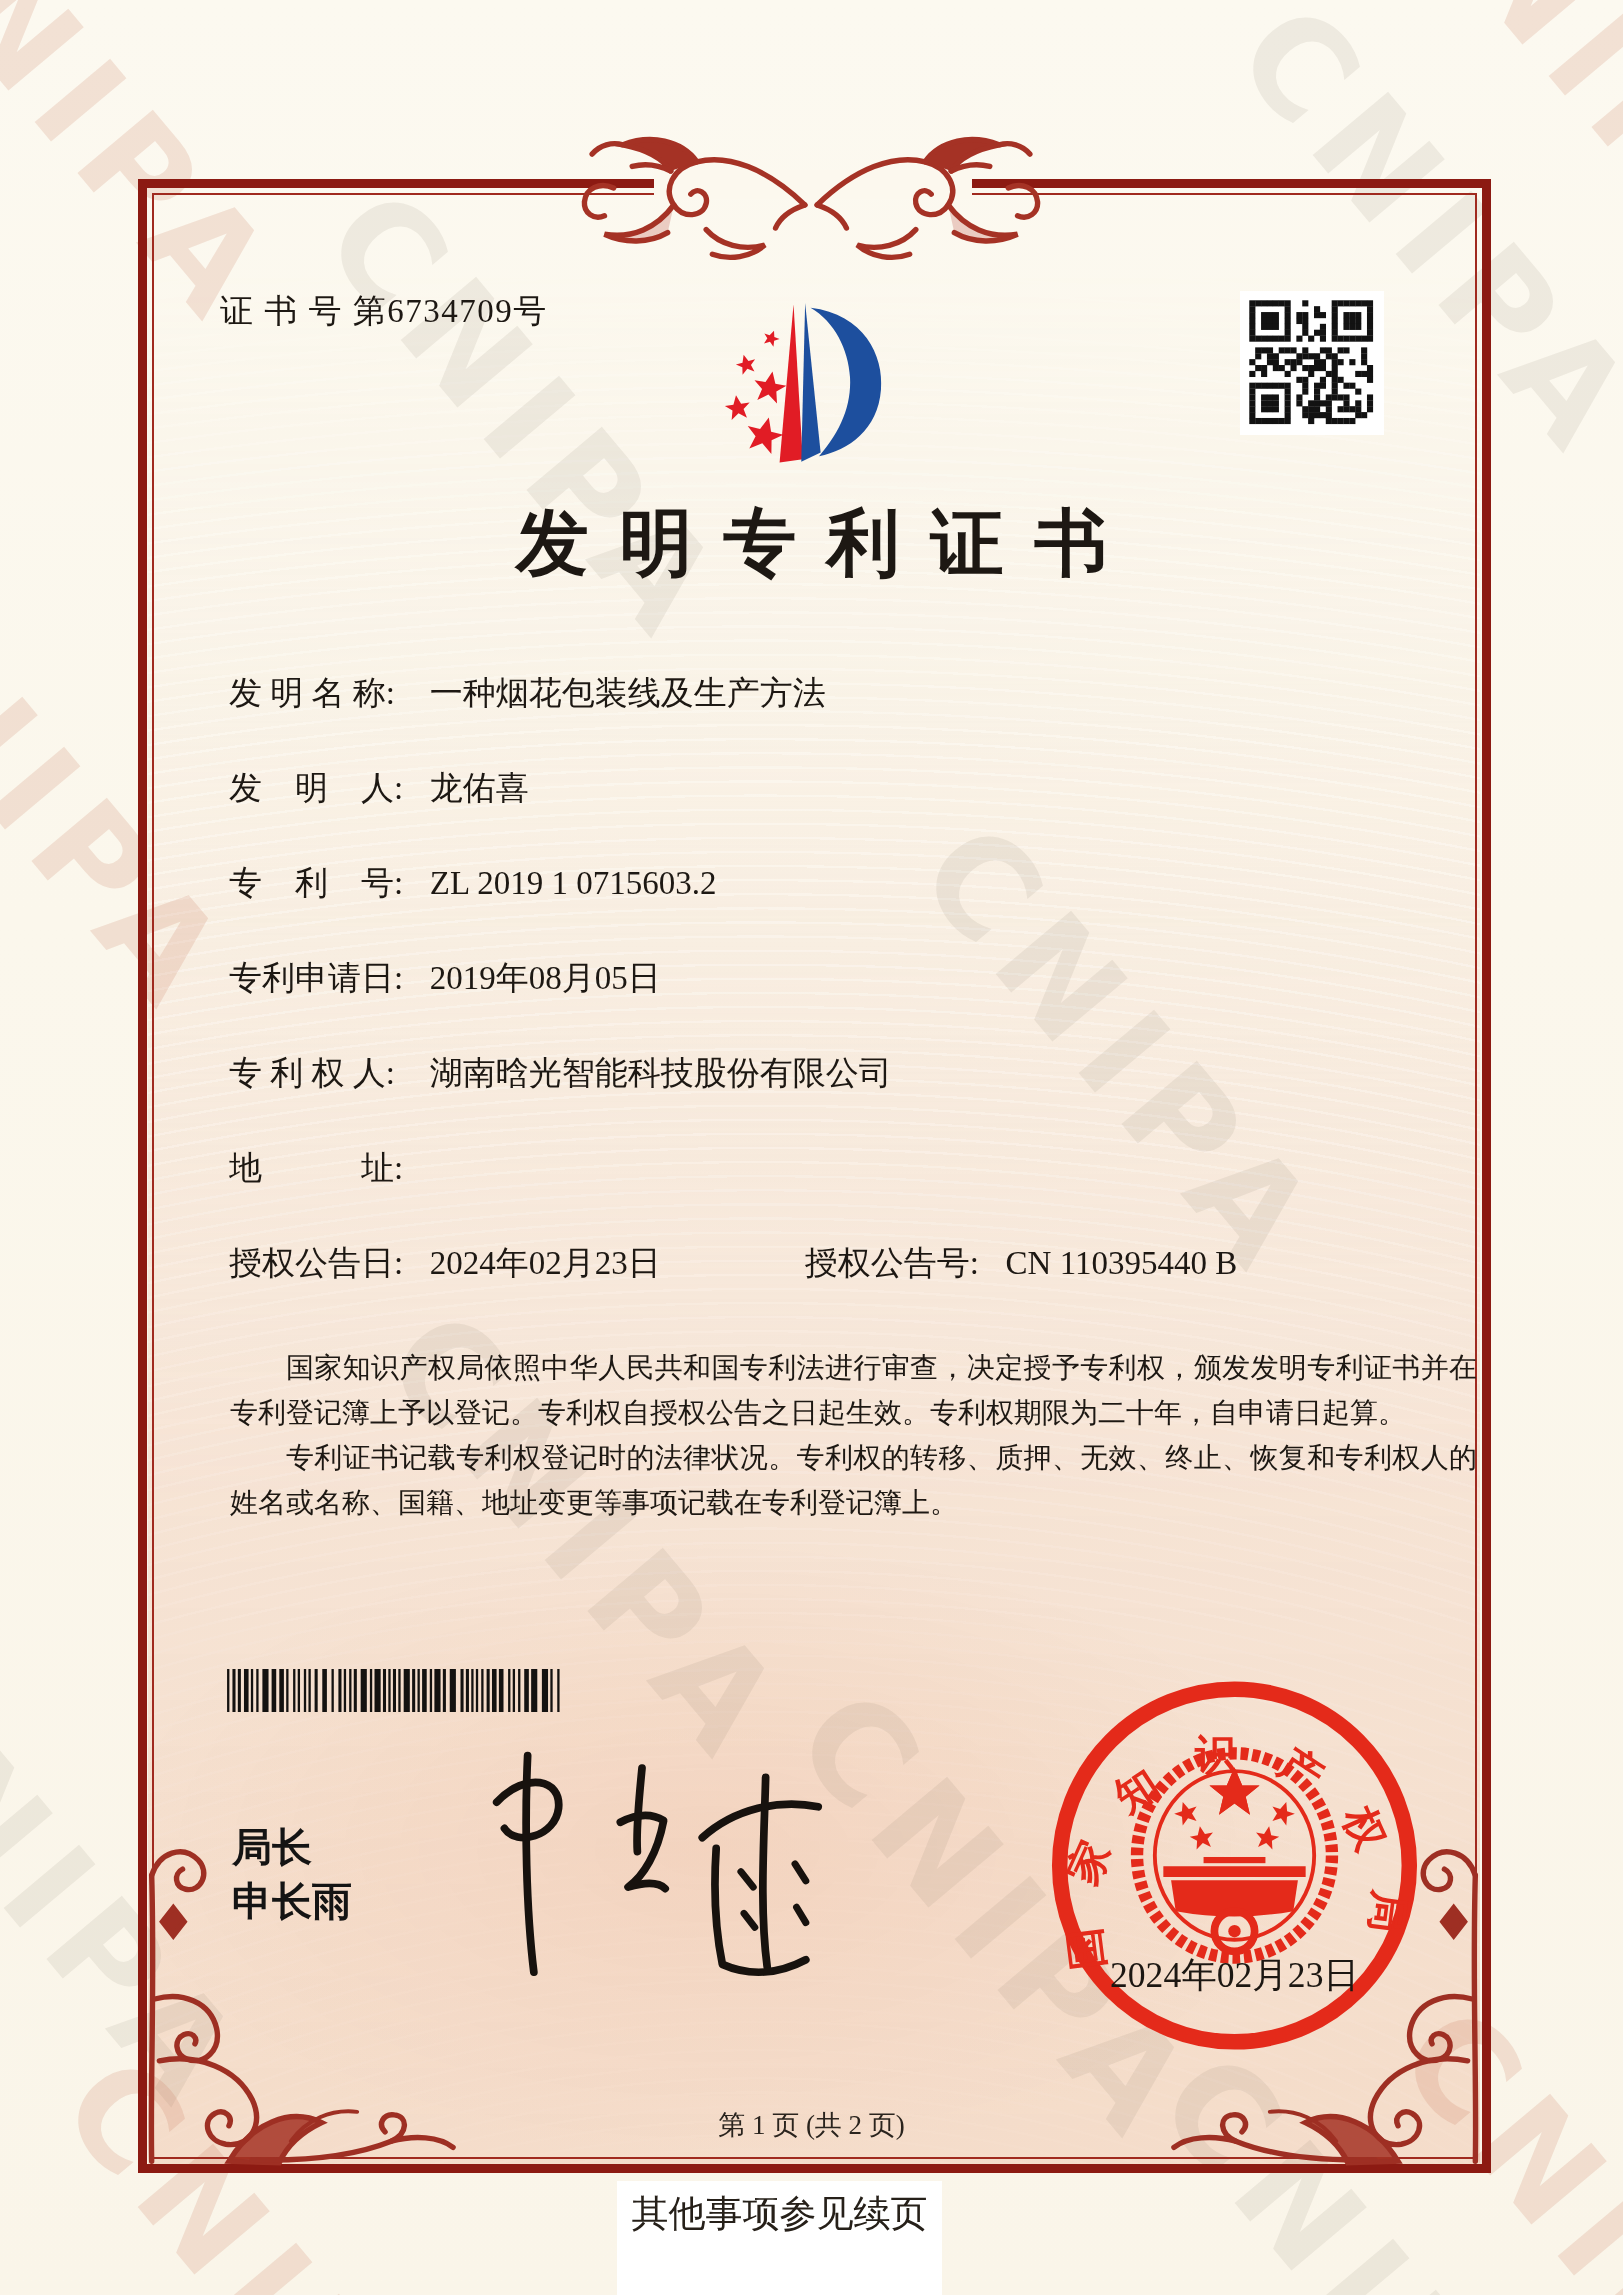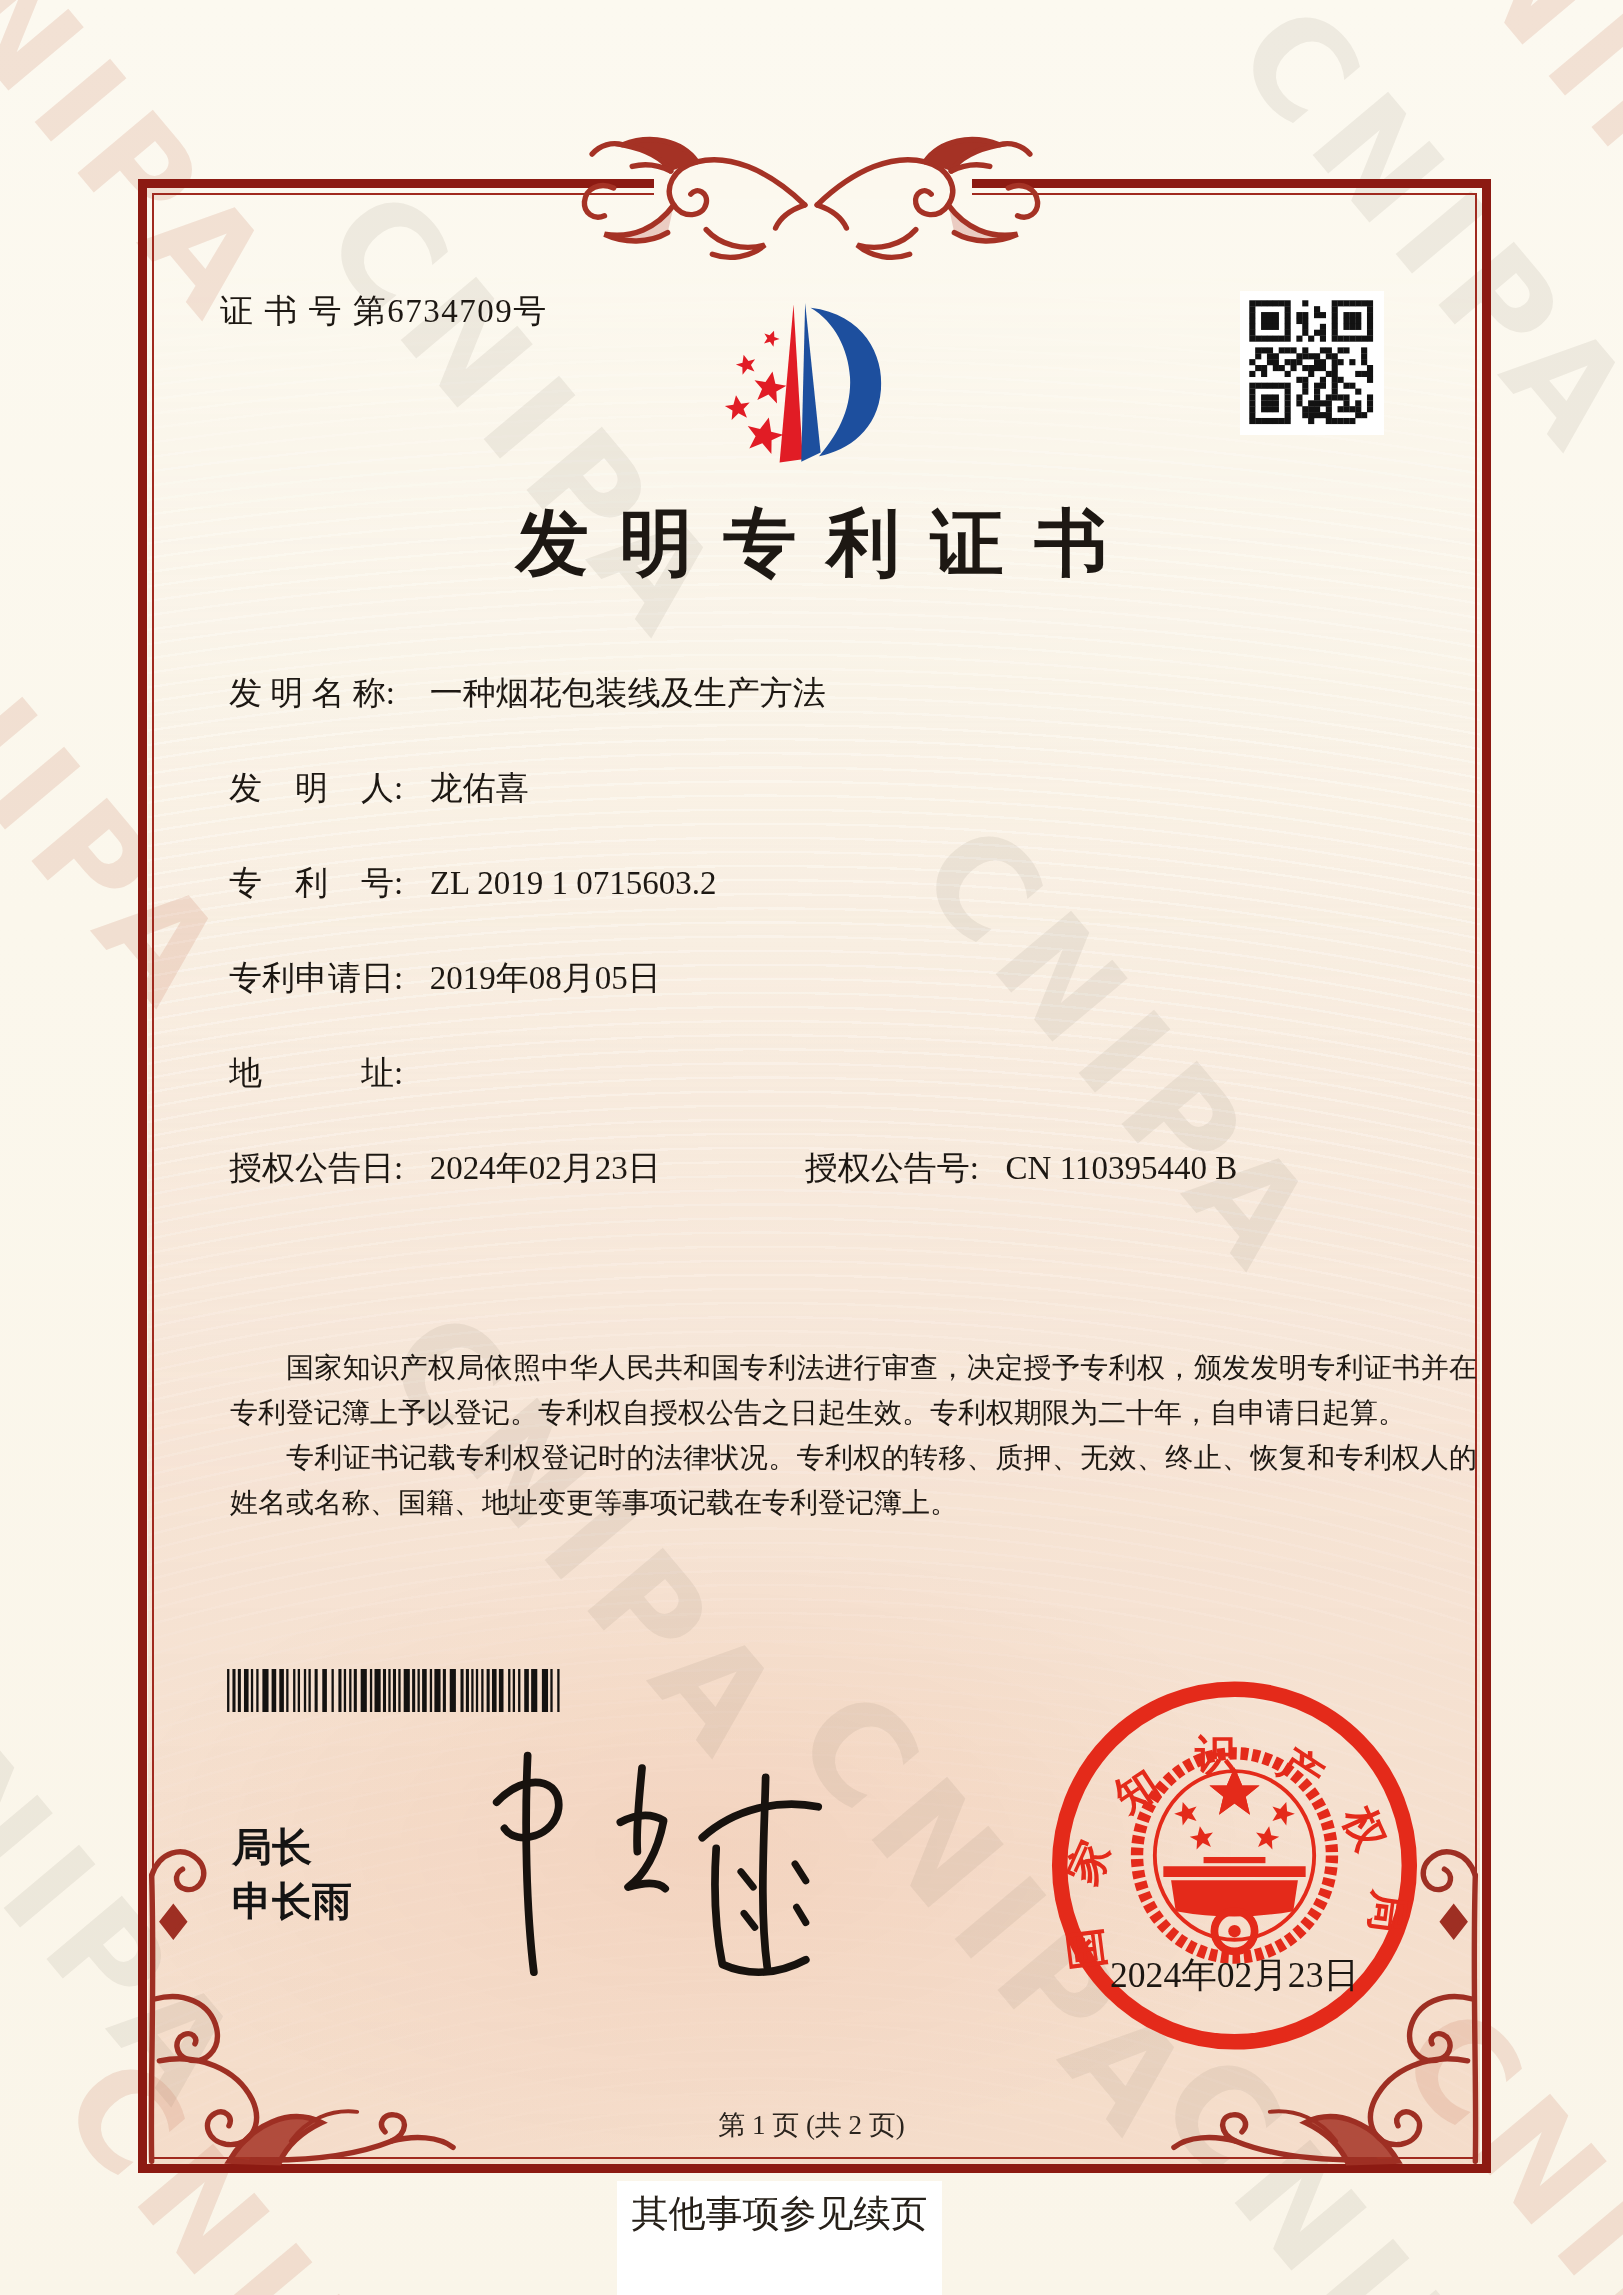--- a/index.html
+++ b/index.html
@@ -365,20 +365,24 @@
     </div>
     <div class="frow">
       <span class="flabel">专　利　号:</span>
       <span class="fvalue">ZL 2019 1 0715603.2</span>
     </div>
     <div class="frow">
       <span class="flabel">专利申请日:</span>
       <span class="fvalue">2019年08月05日</span>
     </div>
     <div class="frow">
+      <span class="flabel">专 利 权 人:</span>
+      <span class="fvalue">湖南晗光智能科技股份有限公司</span>
+    </div>
+    <div class="frow">
       <span class="flabel">地　　　址:</span>
     </div>
     <div class="frow">
       <span class="flabel">授权公告日:</span>
       <span class="fvalue">2024年02月23日</span>
       <span class="pair2">
         <span class="flabel">授权公告号:</span>
         <span class="fvalue">CN 110395440 B</span>
       </span>
     </div>

